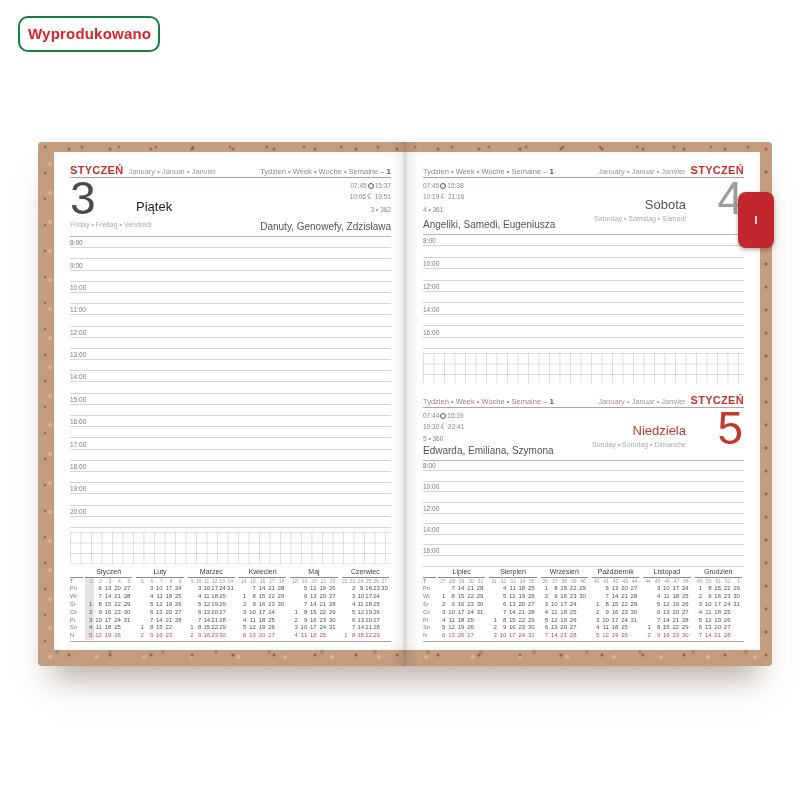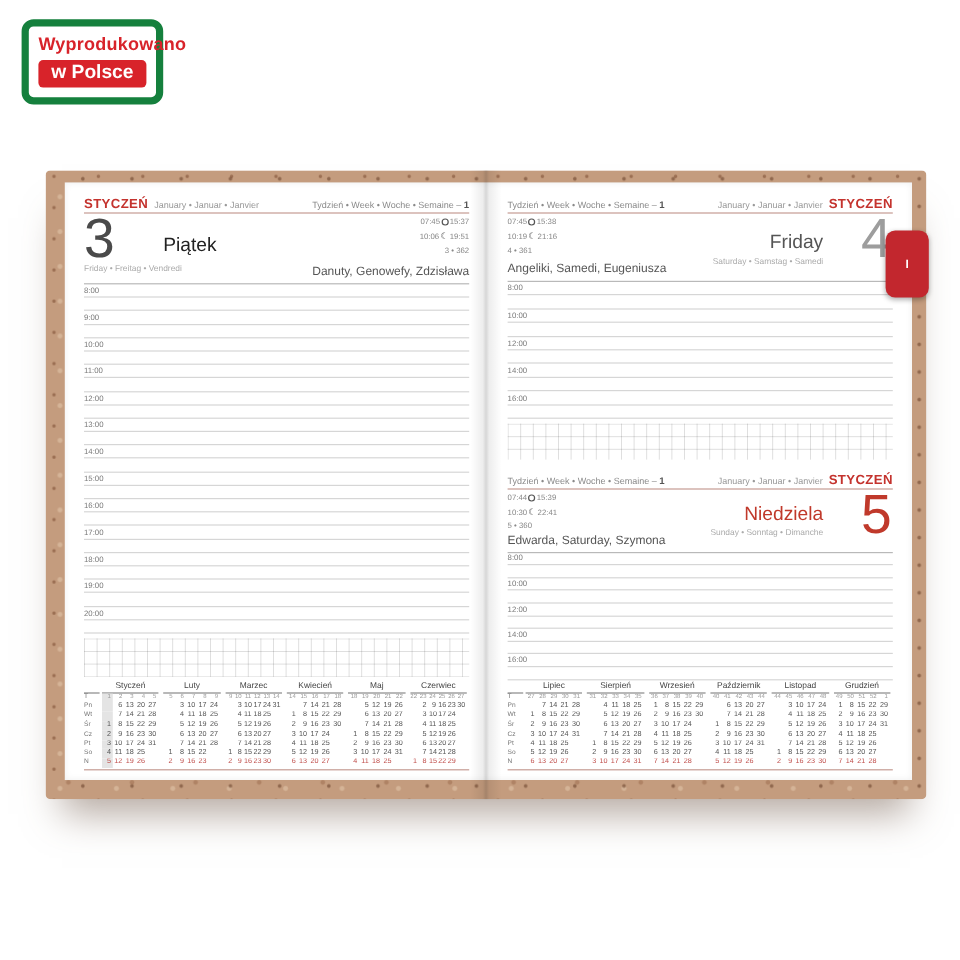--- a/index.html
+++ b/index.html
@@ -1,19 +1,19 @@
 <!DOCTYPE html>
 <html><head>
 <meta charset="utf-8">
 <style>
   html,body{margin:0;padding:0;}
   body{width:800px;height:800px;position:relative;background:#fff;font-family:"Liberation Sans","DejaVu Sans",sans-serif;overflow:hidden;}
 
   
-  .badge{position:absolute;left:18px;top:16px;width:118px;border:6px solid #15803d;border-radius:10px;background:#fff;padding:7px 8px 8px;box-sizing:border-box;text-align:center;}
+  .badge{position:absolute;left:18px;top:16px;width:142px;border:2px solid #15803d;border-radius:10px;background:#fff;padding:7px 8px 8px;box-sizing:border-box;text-align:center;}
   .badge-line1{color:#d8232a;font-weight:bold;font-size:15px;letter-spacing:.2px;}
   .badge-line2{margin-top:4px;background:#d8232a;color:#fff;font-weight:bold;font-size:16px;border-radius:4px;padding:2px 0 3px;}
 
   
   .notebook{position:absolute;left:38px;top:142px;width:734px;height:524px;box-sizing:border-box;
     padding:10px 12px 16px 16px;border-radius:4px;
     background-color:#c49c7e;
     background-image:
       radial-gradient(circle at 7px 5px, rgba(122,74,48,.55) 1px, transparent 1.8px),
       radial-gradient(circle at 19px 14px, rgba(150,100,70,.45) 1.4px, transparent 2.4px),
@@ -39,21 +39,21 @@
 
   
   .day-block{position:relative;border-bottom:1px solid #b9b9b9;flex:0 0 auto;}
   .db-left{height:58px;}
   .db-rt{height:56px;}
   .db-rb{height:52px;}
   .day-number{position:absolute;top:-3px;font-size:46px;font-weight:300;line-height:1;letter-spacing:-1px;}
   .db-left .day-number{left:0;color:#4a4a4a;}
   .db-rt .day-number{right:2px;color:#9d9d9d;}
   .db-rb .day-number{right:2px;color:#c0392b;}
-  .day-name{position:absolute;font-size:16px;}
+  .day-name{position:absolute;font-size:13px;}
   .db-left .day-name{left:66px;bottom:22px;color:#222;}
   .db-rt .day-name{right:58px;bottom:22px;color:#555;}
   .db-rb .day-name{right:58px;bottom:22px;color:#c0392b;text-align:center;}
   .day-intl{position:absolute;font-size:7px;color:#ababab;}
   .db-left .day-intl{left:0;bottom:8px;}
   .db-rt .day-intl,.db-rb .day-intl{right:58px;bottom:12px;text-align:right;}
   .astro{position:absolute;top:2px;font-size:6.5px;color:#888;line-height:1.7;}
   .db-left .astro{right:0;text-align:right;}
   .db-rt .astro,.db-rb .astro{left:0;text-align:left;}
   .sun-icon{display:inline-block;width:4px;height:4px;border:1.2px solid #555;border-radius:50%;vertical-align:middle;margin:0 1px;}
@@ -92,21 +92,20 @@
   
   .tab{position:absolute;right:-2px;top:50px;width:36px;height:56px;background:#c2272e;border-radius:8px;
     display:flex;align-items:center;justify-content:center;box-shadow:0 2px 4px rgba(0,0,0,.3);}
   .tab span{color:#fff;font-size:10px;font-weight:bold;}
 </style>
 </head>
 <body>
 
 <div class="badge">
   <div class="badge-line1">Wyprodukowano</div>
-  <div class="badge-line2">w Polsce</div>
 </div>
 
 <div class="notebook">
   <div class="pages">
 
     <div class="page">
       <div class="sec-header">
         <div class="mh">
           <span class="month-pl">STYCZEŃ</span><span class="month-intl">January • Januar • Janvier</span>
         </div>
@@ -487,21 +486,21 @@
       <div class="sec-header">
         <div class="week-label">
           <span>Tydzień • Week • Woche • Semaine –</span> <b>1</b>
         </div>
         <div class="mh-rev">
           <span class="month-intl">January • Januar • Janvier</span><span class="month-pl">STYCZEŃ</span>
         </div>
       </div>
       <div class="day-block db-rt">
         <div class="day-number">4</div>
-        <div class="day-name">Friday</div>
+        <div class="day-name">Sobota</div>
         <div class="day-intl">Saturday • Samstag • Samedi</div>
         <div class="astro">
           <div><span>07:45</span><span class="sun-icon"></span><span>15:38</span></div>
           <div><span>10:19</span><span class="moon-icon">☾</span><span>21:16</span></div>
           <div>4 • 361</div>
         </div>
         <div class="names">Angeliki, Samedi, Eugeniusza</div>
       </div>
       <div class="hours hours-rt">
           <div class="hour-row">
@@ -537,21 +536,21 @@
       </div>
       <div class="day-block db-rb">
         <div class="day-number">5</div>
         <div class="day-name">Niedziela</div>
         <div class="day-intl">Sunday • Sonntag • Dimanche</div>
         <div class="astro">
           <div><span>07:44</span><span class="sun-icon"></span><span>15:39</span></div>
           <div><span>10:30</span><span class="moon-icon">☾</span><span>22:41</span></div>
           <div>5 • 360</div>
         </div>
-        <div class="names">Edwarda, Saturday, Szymona</div>
+        <div class="names">Edwarda, Emiliana, Szymona</div>
       </div>
       <div class="hours hours-rb">
           <div class="hour-row">
             <span class="hour-label">8:00</span>
           </div>
           <div class="hour-row"></div>
           <div class="hour-row">
             <span class="hour-label">10:00</span>
           </div>
           <div class="hour-row"></div>

